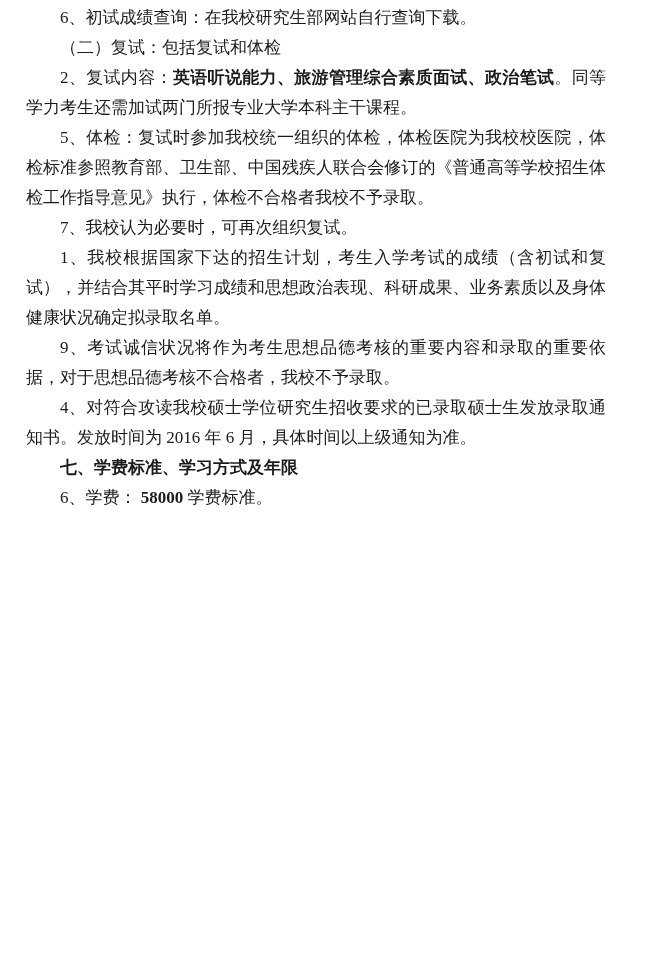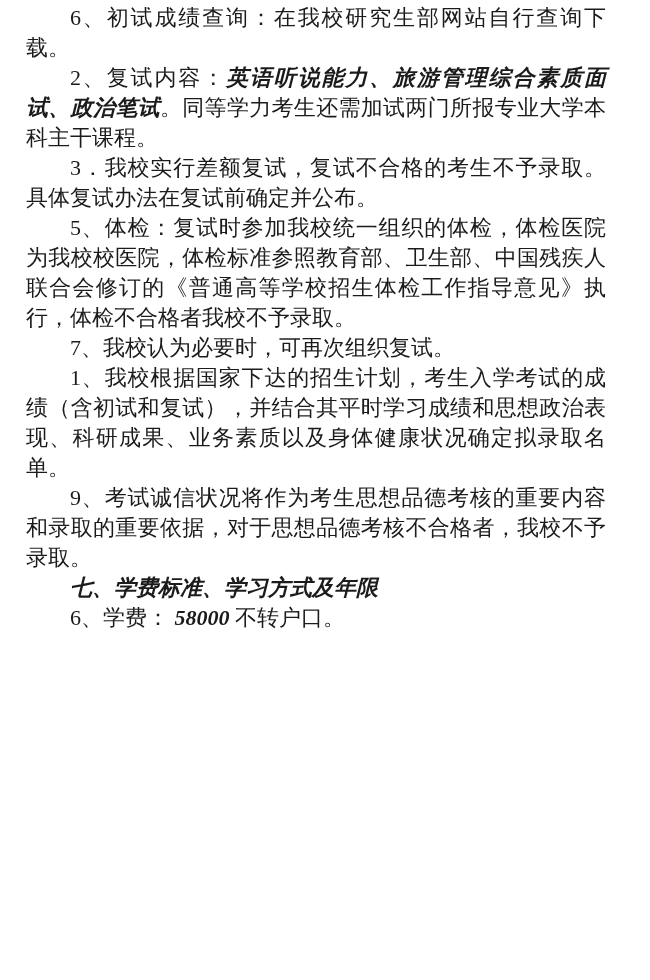--- a/index.html
+++ b/index.html
@@ -16,42 +16,42 @@
     box-sizing: border-box;
     width: 650px;
     height: 980px;
     padding: 3px 44px 10px 26px;
     background: #ffffff;
     font-family: "Liberation Serif", "DejaVu Serif", serif;
     color: #1b1b1b;
   }
   .doc p {
     margin: 0;
-    font-size: 22px;
+    font-size: 17px;
     line-height: 30px;
     text-indent: 2em;
     text-align: justify;
     word-break: break-all;
   }
   .doc p.heading {
     font-weight: bold;
   }
   .doc .bold {
     font-weight: bold;
-    font-style: italic;
   }
 </style>
 </head>
 <body>
 
 <div class="page">
   <div class="doc" id="doc-body">
       <p><span>6、初试成绩查询：在我校研究生部网站自行查询下载。</span></p>
+      <p><span>（二）复试：包括复试和体检</span></p>
       <p><span>2、复试内容：</span><span class="bold">英语听说能力、旅游管理综合素质面试、政治笔试</span><span>。同等学力考生还需加试两门所报专业大学本科主干课程。</span></p>
-      <p><span>3．我校实行差额复试，复试不合格的考生不予录取。具体复试办法在复试前确定并公布。</span></p>
       <p><span>5、体检：复试时参加我校统一组织的体检，体检医院为我校校医院，体检标准参照教育部、卫生部、中国残疾人联合会修订的《普通高等学校招生体检工作指导意见》执行，体检不合格者我校不予录取。</span></p>
       <p><span>7、我校认为必要时，可再次组织复试。</span></p>
       <p><span>1、我校根据国家下达的招生计划，考生入学考试的成绩（含初试和复试），并结合其平时学习成绩和思想政治表现、科研成果、业务素质以及身体健康状况确定拟录取名单。</span></p>
       <p><span>9、考试诚信状况将作为考生思想品德考核的重要内容和录取的重要依据，对于思想品德考核不合格者，我校不予录取。</span></p>
+      <p><span>4、对符合攻读我校硕士学位研究生招收要求的已录取硕士生发放录取通知书。发放时间为 2016 年 6 月，具体时间以上级通知为准。</span></p>
       <p class="heading"><span class="bold">七、学费标准、学习方式及年限</span></p>
-      <p><span>6、学费： </span><span class="bold">58000</span><span> 不转户口。</span></p>
+      <p><span>6、学费： </span><span class="bold">58000</span><span> 学费标准。</span></p>
     </div>
 </div>
 
 </body></html>

